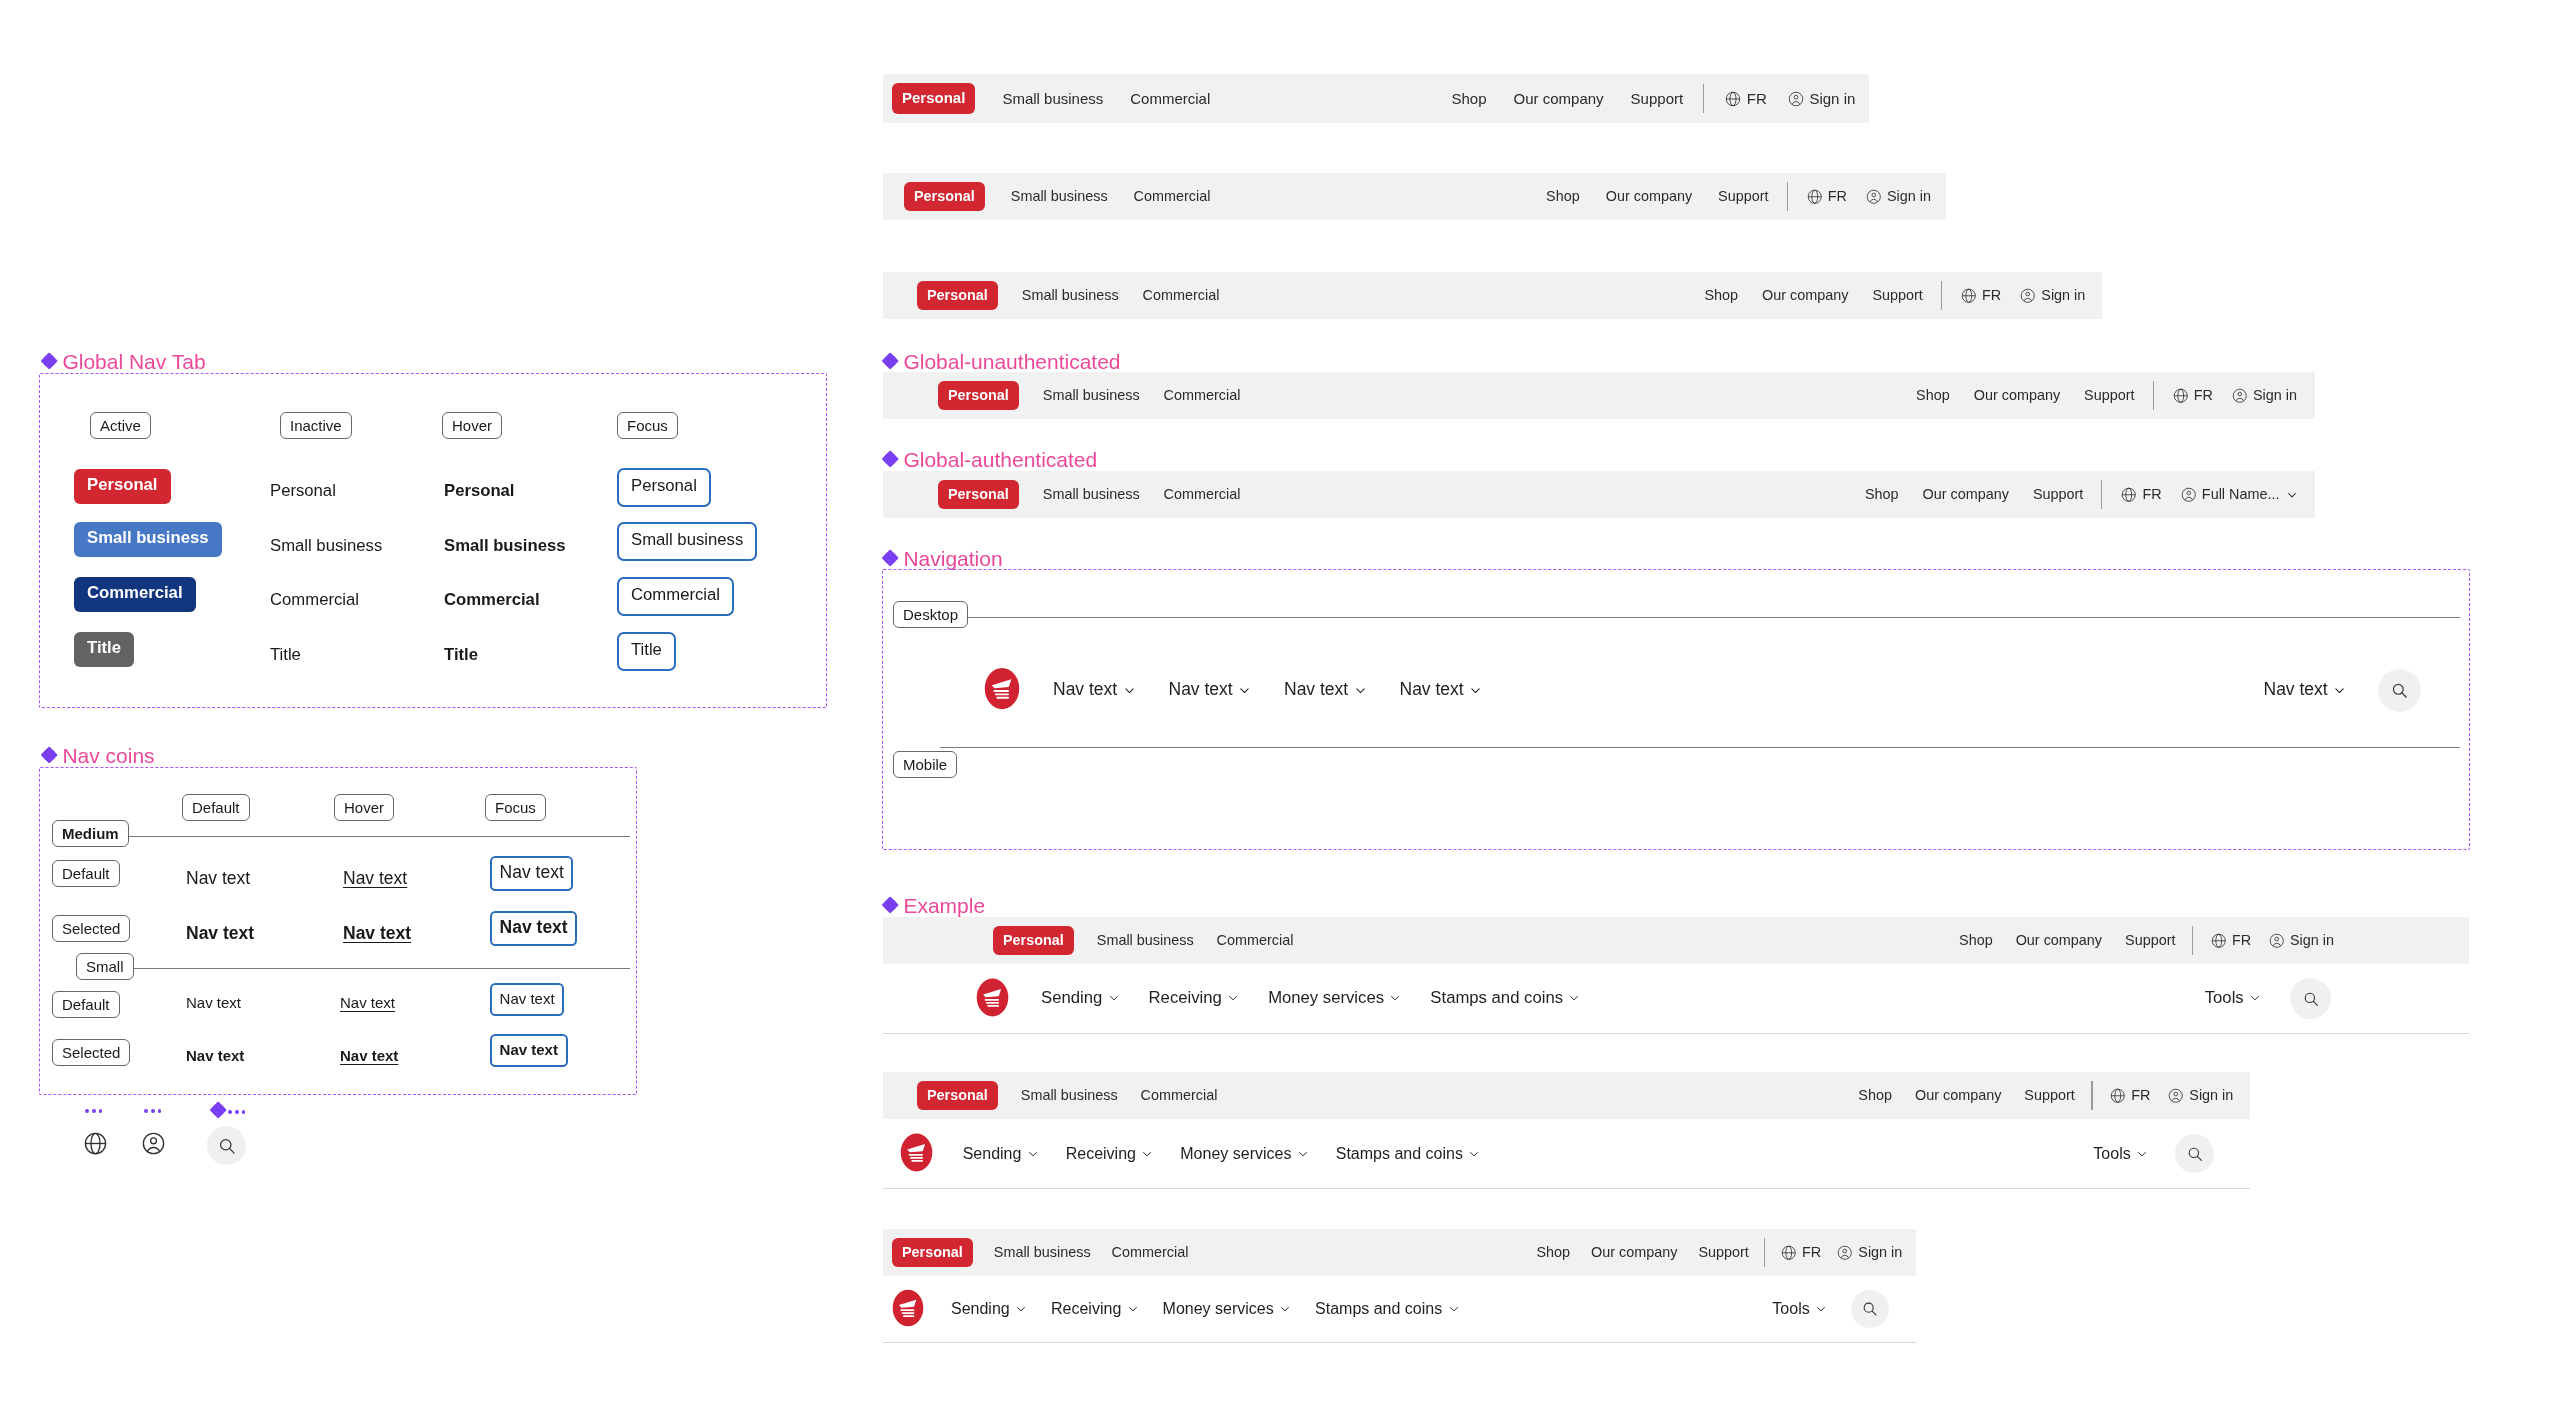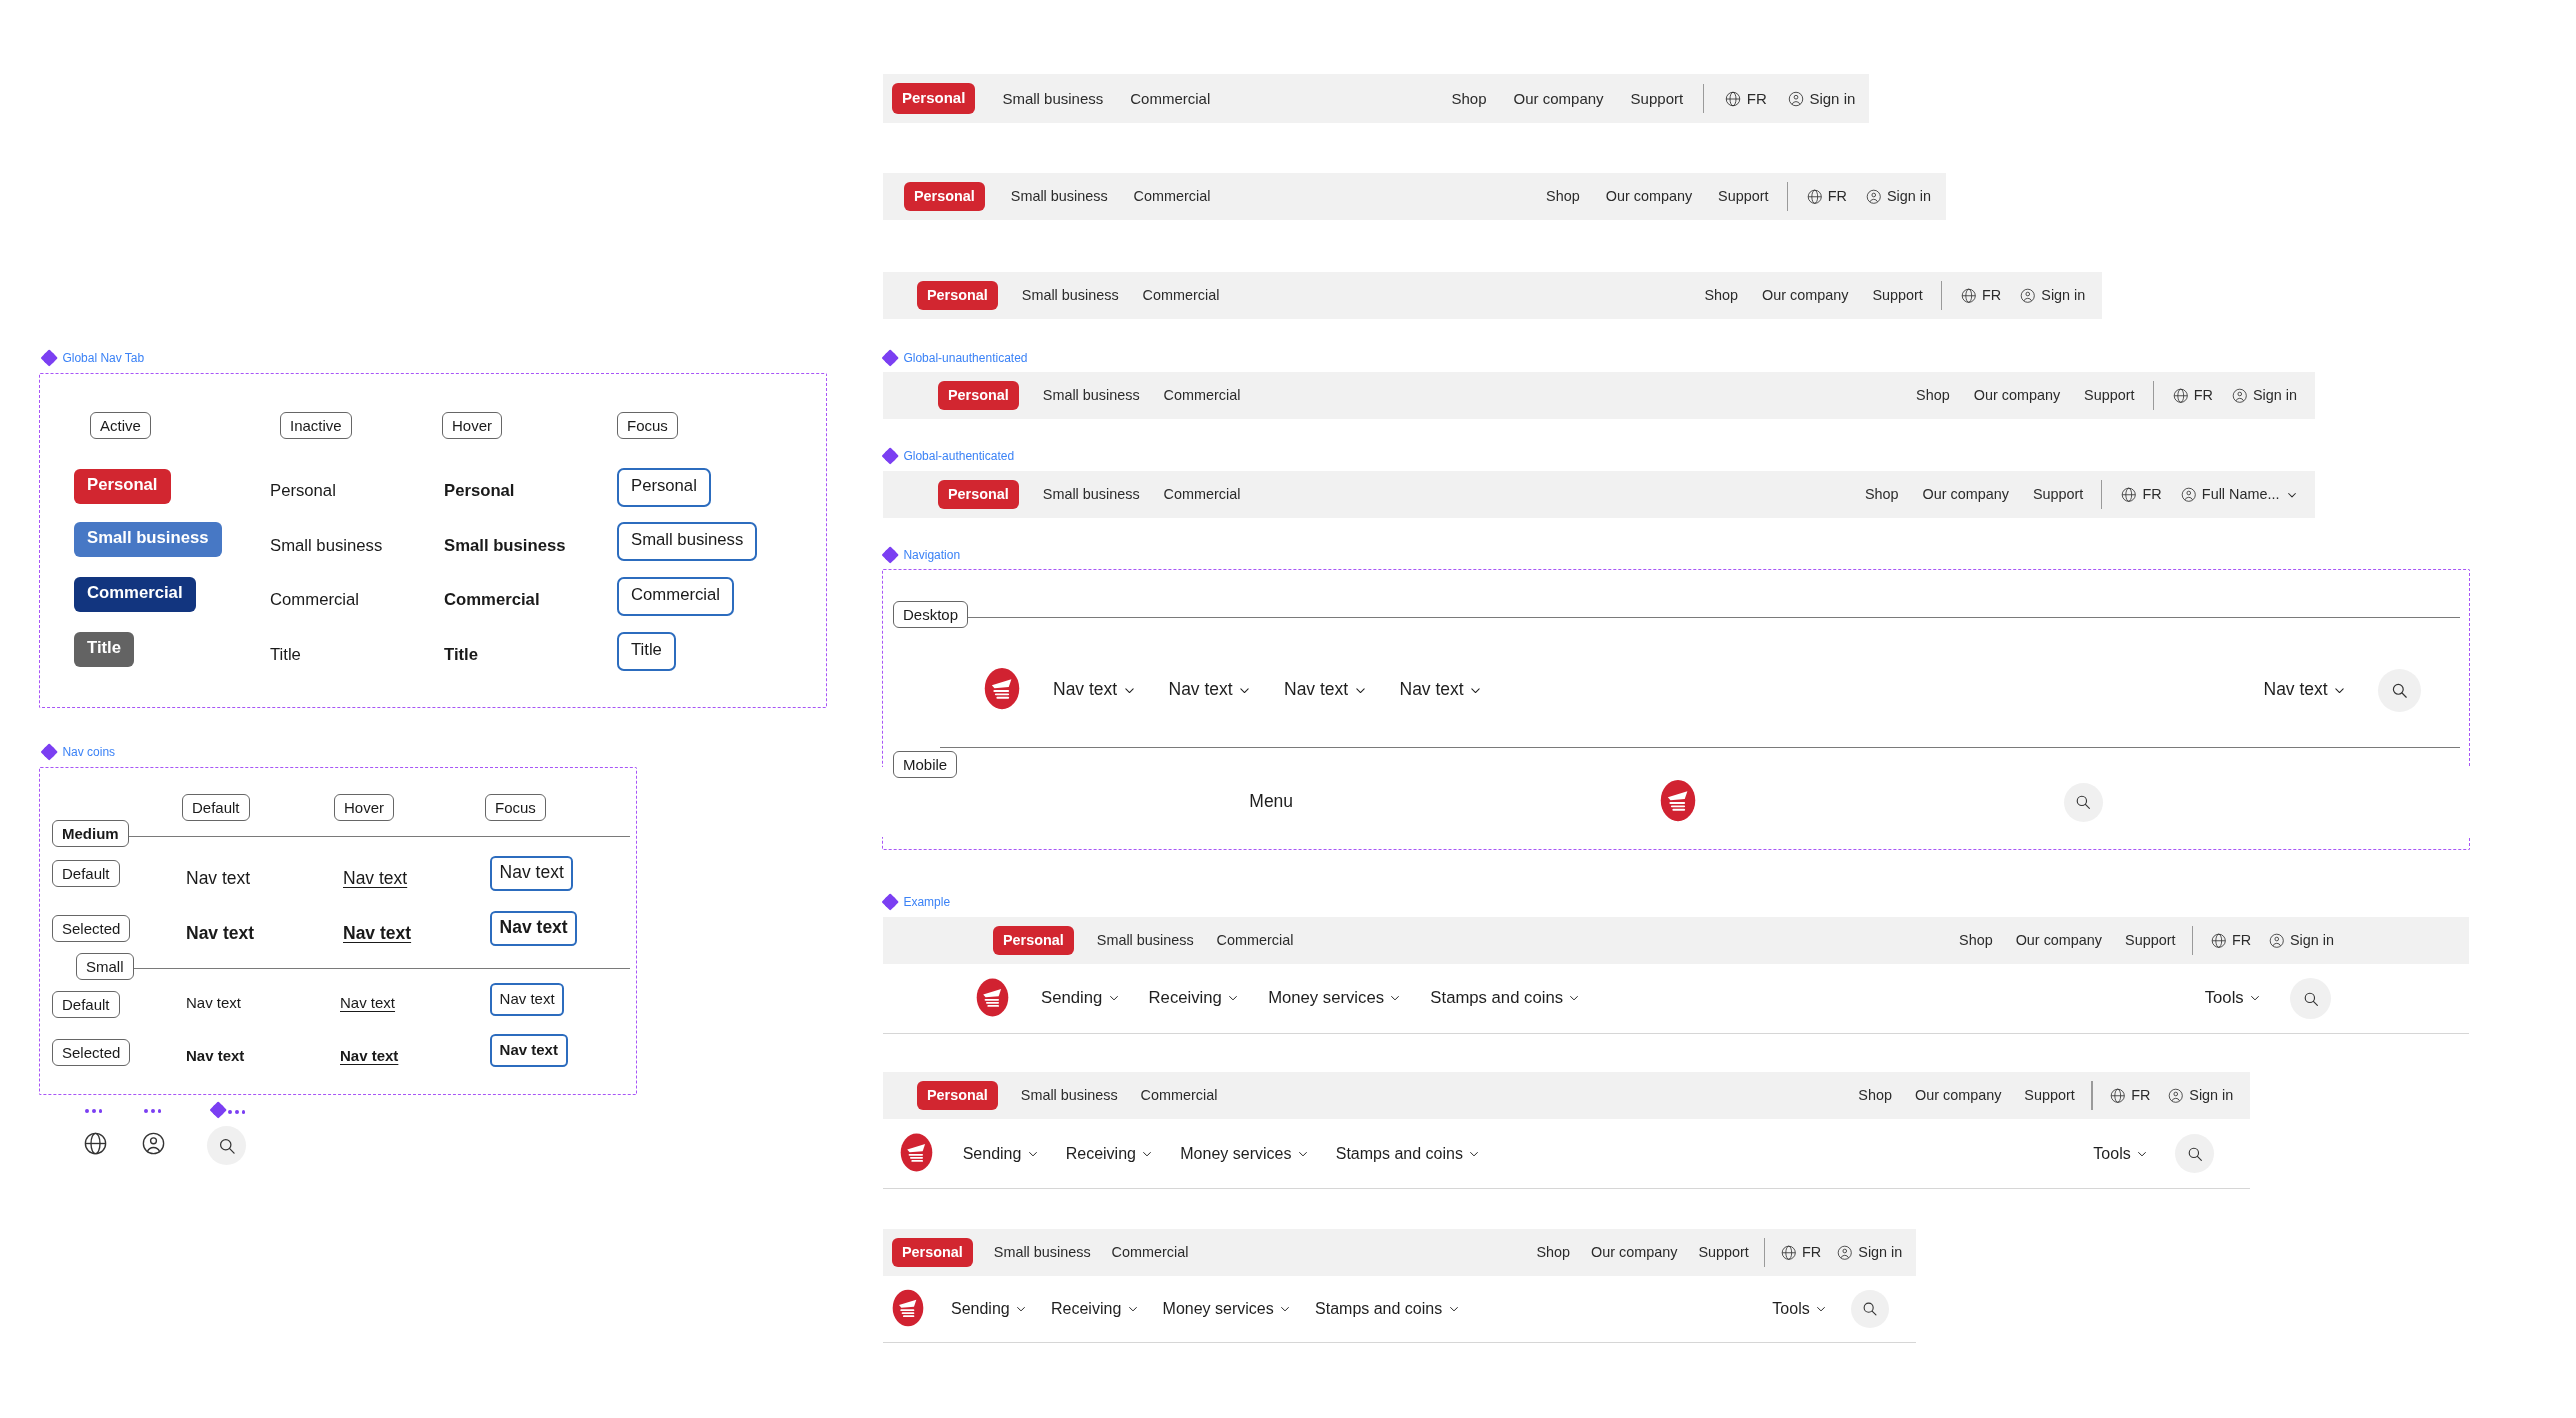--- a/index.html
+++ b/index.html
@@ -8,22 +8,22 @@
     background: #ffffff;
     font-family: "Liberation Sans", sans-serif;
     overflow: hidden;
   }
   .canvas { position: relative; width: 2576px; height: 1419px; }
 
   
   .sec-label {
     position: absolute;
     display: flex; align-items: center; gap: 6px;
-    color: #3b82f6;
-    font-size: 12px;
+    color: #ec4899;
+    font-size: 21px;
     white-space: nowrap;
     line-height: 1;
   }
   .dia {
     width: 14.4px; height: 14.4px;
     position: relative; flex: 0 0 14.4px;
   }
   .dia i {
     position: absolute; width: 8.4px; height: 8.4px;
     background: #7B3FF2; transform: rotate(45deg);
@@ -520,44 +520,20 @@
       <svg width="19" height="19" viewBox="0 0 24 24" fill="none" stroke="#333" stroke-width="1.5">
           <circle cx="10.5" cy="10.5" r="6.2"></circle>
           <line x1="15.2" y1="15.2" x2="20.5" y2="20.5" stroke-linecap="round"></line>
         </svg>
     </div>
   </div>
 
   <div class="rule" style="left:940px; top:747px; width:1520px;"></div>
   <div class="chip" style="left:893px; top:731px;margin-top:20px;">Mobile</div>
 
-  <div class="navframe" style="left:882px; top:767px; width:1588px; height:70px; border-bottom:none;">
-    <div style="flex:1"></div>
-    <div class="ml" style="font-size:17.5px;">
-      <span>Menu</span>
-    </div>
-    <div style="flex:1"></div>
-    <div class="cpost">
-      <svg width="36" height="43" viewBox="0 0 48 56">
-        <ellipse cx="24" cy="28" rx="23" ry="27.5" fill="#D12231"></ellipse>
-        <path d="M10.5 23.5 L36.5 15.5 L33 26 L14 27.5 Z" fill="#ffffff"></path>
-        <rect x="12.5" y="30" width="21" height="2.6" rx="1.3" fill="#ffffff"></rect>
-        <rect x="14.5" y="34.5" width="19" height="2.6" rx="1.3" fill="#ffffff"></rect>
-        <rect x="16.5" y="39" width="17" height="2.6" rx="1.3" fill="#ffffff"></rect>
-      </svg>
-    </div>
-    <div style="flex:1"></div>
-    <div class="srch-pill" style="position:relative; width:39px; height:39px;">
-      <svg width="18" height="18" viewBox="0 0 24 24" fill="none" stroke="#333" stroke-width="1.5">
-          <circle cx="10.5" cy="10.5" r="6.2"></circle>
-          <line x1="15.2" y1="15.2" x2="20.5" y2="20.5" stroke-linecap="round"></line>
-        </svg>
-    </div>
-    <div style="flex:1"></div>
-  </div>
 
   <div class="sec-label" style="left:883px; top:895px;">
     <span class="dia">
         <i></i>
         <i></i>
         <i></i>
         <i></i>
       </span>
     <span>Example</span>
   </div>

